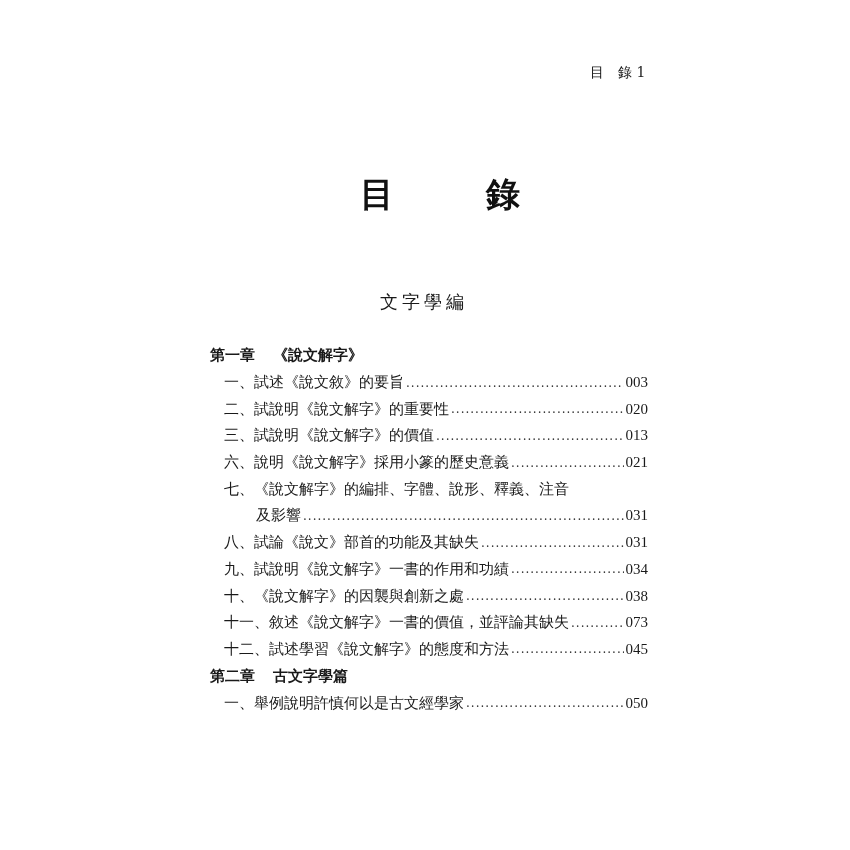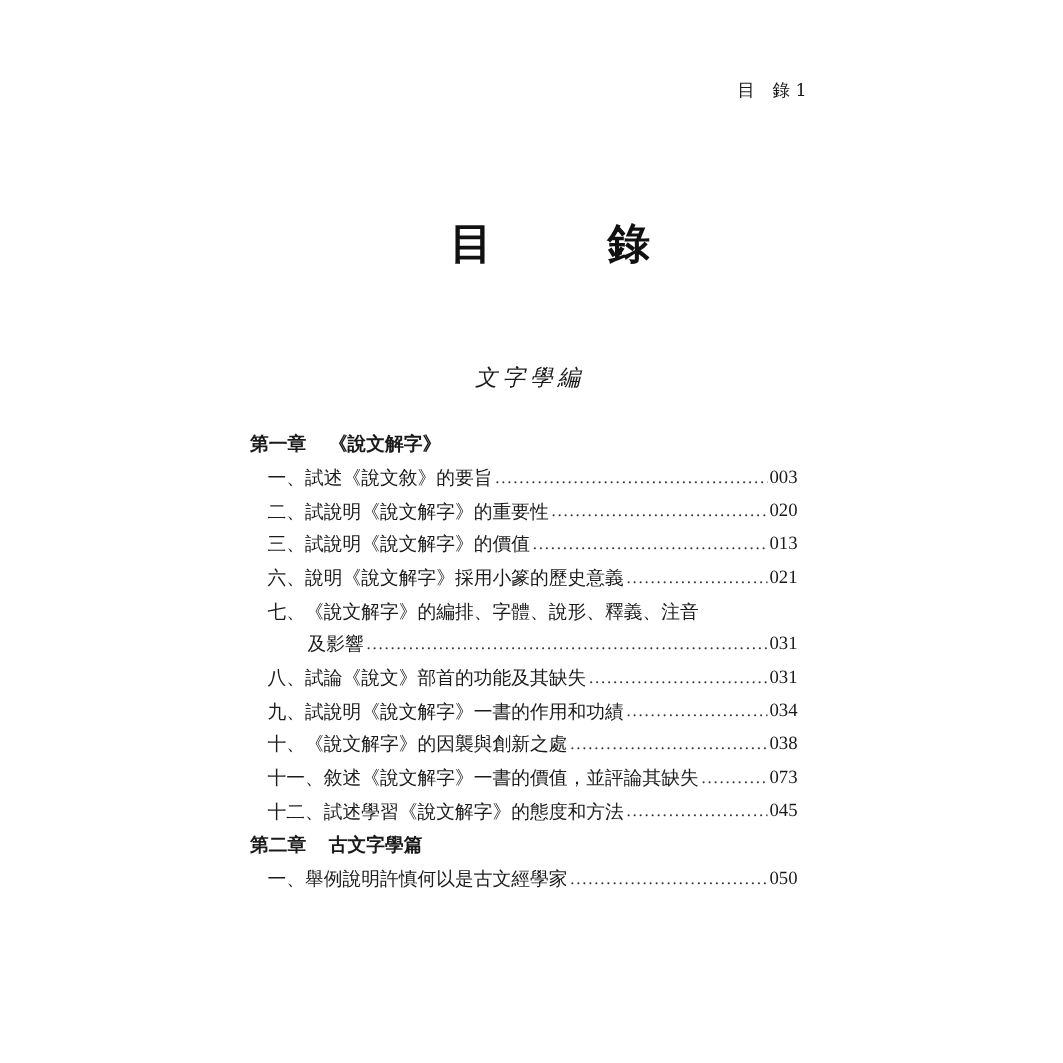--- a/index.html
+++ b/index.html
@@ -36,41 +36,40 @@
       justify-content: space-between;
       color: #111;
     }
     .section-heading {
       position: absolute;
       top: 290px;
       left: 380px;
       font-size: 18px;
       letter-spacing: 4px;
       white-space: nowrap;
-      font-style: italic;
     }
     .toc {
       position: absolute;
       top: 342px;
-      left: 200px;
+      left: 210px;
       width: 438px;
       font-size: 15px;
     }
     .chapter {
       height: 27px;
       line-height: 27px;
       font-family: "DejaVu Sans", "Liberation Sans", sans-serif;
       font-weight: bold;
       font-size: 15px;
       white-space: nowrap;
     }
     .chapter .ch-num { display: inline-block; margin-right: 18px; }
     .entry {
       display: flex;
-      align-items: flex-end;
+      align-items: center;
       height: 26.7px;
       line-height: 26.7px;
       padding-left: 14px;
       white-space: nowrap;
     }
     .entry .label { flex: 0 0 auto; }
     .entry .leader {
       flex: 1 1 auto;
       overflow: hidden;
       margin: 0 2px;

